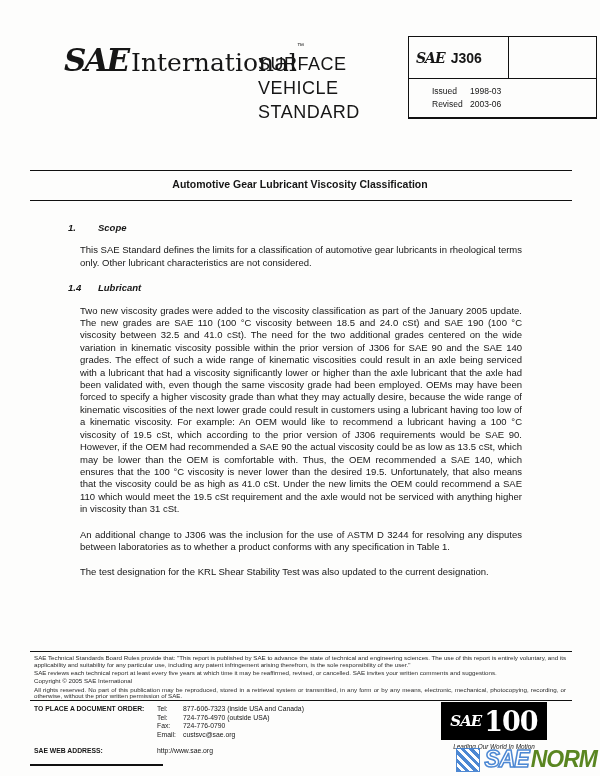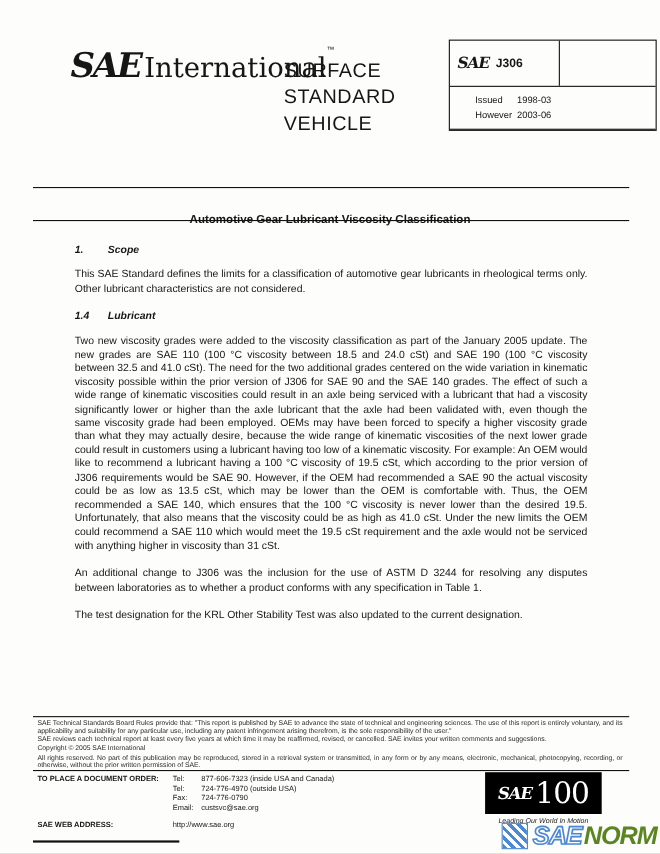--- a/index.html
+++ b/index.html
@@ -14,93 +14,93 @@
   .sae-logo .sae { font-family:"DejaVu Serif", serif; font-weight:bold; font-style:italic; font-size:31px; letter-spacing:-2px; }
   .sae-logo .intl { font-family:"DejaVu Serif", serif; font-size:25px; margin-left:3px; }
   .sae-logo .tm { font-size:7px; vertical-align:top; }
 
   .doc-type { position:absolute; left:258px; top:52px; font-weight:normal; font-size:18px; line-height:24px; letter-spacing:0.5px; }
 
   .info-box { position:absolute; left:408px; top:36px; width:189px; border:1.5px solid #111; font-size:8.5px; background:#fdfdfc; }
   .ib-row1 { display:flex; border-bottom:1.5px solid #111; height:42px; }
   .ib-code { width:100px; display:flex; align-items:center; padding-left:7px; gap:6px; border-right:1.5px solid #111; }
   .mini-sae { font-family:"DejaVu Serif", serif; font-weight:bold; font-style:italic; font-size:14px; letter-spacing:-1px; }
-  .code-num { font-weight:bold; font-size:11px; }
+  .code-num { font-weight:bold; font-size:14px; }
   .ib-rev { flex:1; padding:5px 0 0 7px; font-weight:bold; line-height:11px; }
   .ib-row2 { border-bottom:1.5px solid #111; padding:6px 0 6px 7px; line-height:13px; }
   .ib-row3 { padding:7px 0 7px 7px; }
   .ib-label { display:inline-block; width:54px;padding-left:16px; }
 
   .rule { position:absolute; left:30px; right:28px; border-top:1.5px solid #111; }
   .rule-a { top:170px; }
   .rule-b { top:200px; }
-  .doc-title { position:absolute; left:0; right:0; top:194px; text-align:center; font-weight:bold; font-size:10.5px; }
+  .doc-title { position:absolute; left:0; right:0; top:178px; text-align:center; font-weight:bold; font-size:10.5px; }
 
   
   .body-text { position:absolute; left:68px; top:222px; width:466px; font-size:9.5px; line-height:12.4px; }
   .sec-heading { display:flex; font-weight:bold; font-style:italic; margin:6px 0 10px; }
   .sec-heading.first { margin-top:0; }
   .sec-num { width:30px; flex:none; }
-  .body-text p { text-align:justify; margin:0 0 13px; }
+  .body-text p { text-align:justify; margin:0 12px 13px; }
 
   
   .rule-c { top:651px; border-top-width:1px; }
   .rule-d { top:700px; border-top-width:1px; }
   .legal { position:absolute; left:34px; top:655px; width:532px; font-size:6.2px; line-height:6.8px; color:#2a2a2a; }
   .legal p { text-align:justify; margin:0 0 1.5px; }
 
   .order { position:absolute; left:34px; top:705px; font-size:6.8px; line-height:8.6px; display:flex; }
   .order-label { width:123px; font-weight:bold; flex:none; }
   .order-key { display:inline-block; width:26px; }
 
   .web { position:absolute; left:34px; top:747px; font-size:6.8px; display:flex; }
   .web-label { width:123px; font-weight:bold; flex:none; }
   .bottom-mark { position:absolute; left:30px; top:764px; width:133px; border-top:2px solid #111; }
 
   .sae100 { position:absolute; left:441px; top:702px; width:106px; }
   .sae100-box { background:#000; color:#fff; height:38px; display:flex; align-items:center; justify-content:center; gap:3px; }
   .s100-sae { font-family:"DejaVu Serif", serif; font-weight:bold; font-style:italic; font-size:15px; letter-spacing:-1px; }
-  .s100-num { font-family:"DejaVu Serif", serif; font-weight:normal; font-size:27px; letter-spacing:-1px; }
+  .s100-num { font-family:"DejaVu Serif", serif; font-weight:bold; font-size:27px; letter-spacing:-1px; }
   .tagline { font-style:italic; font-size:6.4px; text-align:center; margin-top:3px; color:#222; }
 
   .watermark { position:absolute; right:3px; bottom:3px; display:flex; align-items:center; gap:4px; opacity:0.92; }
   .wm-square { width:24px; height:24px; border:1px solid #3f7fd0;
     background:repeating-linear-gradient(45deg, #3f7fd0 0 3px, #fff 3px 6px); }
   .wm-text { font-weight:bold; font-style:italic; font-size:23px; letter-spacing:-1px; white-space:nowrap; }
   .wm-sae { color:#fff; -webkit-text-stroke:1.5px #3f7fd0; text-shadow:0 0 1px #3f7fd0; }
   .wm-norm { color:#4d7c0f; margin-left:2px; }
 </style>
 </head>
 <body>
 
 <div class="page">
 
   <div class="sae-logo">
     <span class="sae">SAE</span><span class="intl">International</span><span class="tm">™</span>
   </div>
 
   <div class="doc-type">
     <div>SURFACE</div>
+    <div>VEHICLE</div>
     <div>STANDARD</div>
-    <div>VEHICLE</div>
   </div>
 
   <div class="info-box">
     <div class="ib-row1">
       <div class="ib-code">
         <span class="mini-sae">SAE</span>
         <span class="code-num">J306</span>
       </div>
     </div>
     <div class="ib-row2">
       <div>
         <span class="ib-label">Issued</span><span>1998-03</span>
       </div>
       <div>
-        <span class="ib-label">However</span><span>2003-06</span>
+        <span class="ib-label">Revised</span><span>2003-06</span>
       </div>
     </div>
   </div>
 
   <div class="rule rule-a"></div>
   <div class="doc-title">Automotive Gear Lubricant Viscosity Classification</div>
   <div class="rule rule-b"></div>
 
   <div class="body-text">
     <div class="sec-heading first">
@@ -108,21 +108,21 @@
       <span>Scope</span>
     </div>
     <p>This SAE Standard defines the limits for a classification of automotive gear lubricants in rheological terms only. Other lubricant characteristics are not considered.</p>
 
     <div class="sec-heading">
       <span class="sec-num">1.4</span>
       <span>Lubricant</span>
     </div>
     <p>Two new viscosity grades were added to the viscosity classification as part of the January 2005 update. The new grades are SAE 110 (100 °C viscosity between 18.5 and 24.0 cSt) and SAE 190 (100 °C viscosity between 32.5 and 41.0 cSt).  The need for the two additional grades centered on the wide variation in kinematic viscosity possible within the prior version of J306 for SAE 90 and the SAE 140 grades.  The effect of such a wide range of kinematic viscosities could result in an axle being serviced with a lubricant that had a viscosity significantly lower or higher than the axle lubricant that the axle had been validated with, even though the same viscosity grade had been employed.  OEMs may have been forced to specify a higher viscosity grade than what they may actually desire, because the wide range of kinematic viscosities of the next lower grade could result in customers using a lubricant having too low of a kinematic viscosity.  For example:  An OEM would like to recommend a lubricant having a 100 °C viscosity of 19.5 cSt, which according to the prior version of J306 requirements would be SAE 90. However, if the OEM had recommended a SAE 90 the actual viscosity could be as low as 13.5 cSt, which may be lower than the OEM is comfortable with.  Thus, the OEM recommended a SAE 140, which ensures that the 100 °C viscosity is never lower than the desired 19.5.  Unfortunately, that also means that the viscosity could be as high as 41.0 cSt.  Under the new limits the OEM could recommend a SAE 110 which would meet the 19.5 cSt requirement and the axle would not be serviced with anything higher in viscosity than 31 cSt.</p>
     <p>An additional change to J306 was the inclusion for the use of ASTM D 3244 for resolving any disputes between laboratories as to whether a product conforms with any specification in Table 1.</p>
-    <p>The test designation for the KRL Other Stability Test was also updated to the current designation.</p>
+    <p>The test designation for the KRL Shear Stability Test was also updated to the current designation.</p>
   </div>
 
   <div class="rule rule-c"></div>
 
   <div class="legal">
     <p>SAE Technical Standards Board Rules provide that: "This report is published by SAE to advance the state of technical and engineering sciences. The use of this report is entirely voluntary, and its applicability and suitability for any particular use, including any patent infringement arising therefrom, is the sole responsibility of the user."</p>
     <p>SAE reviews each technical report at least every five years at which time it may be reaffirmed, revised, or cancelled. SAE invites your written comments and suggestions.</p>
     <p>Copyright © 2005 SAE International</p>
     <p>All rights reserved. No part of this publication may be reproduced, stored in a retrieval system or transmitted, in any form or by any means, electronic, mechanical, photocopying, recording, or otherwise, without the prior written permission of SAE.</p>
   </div>

